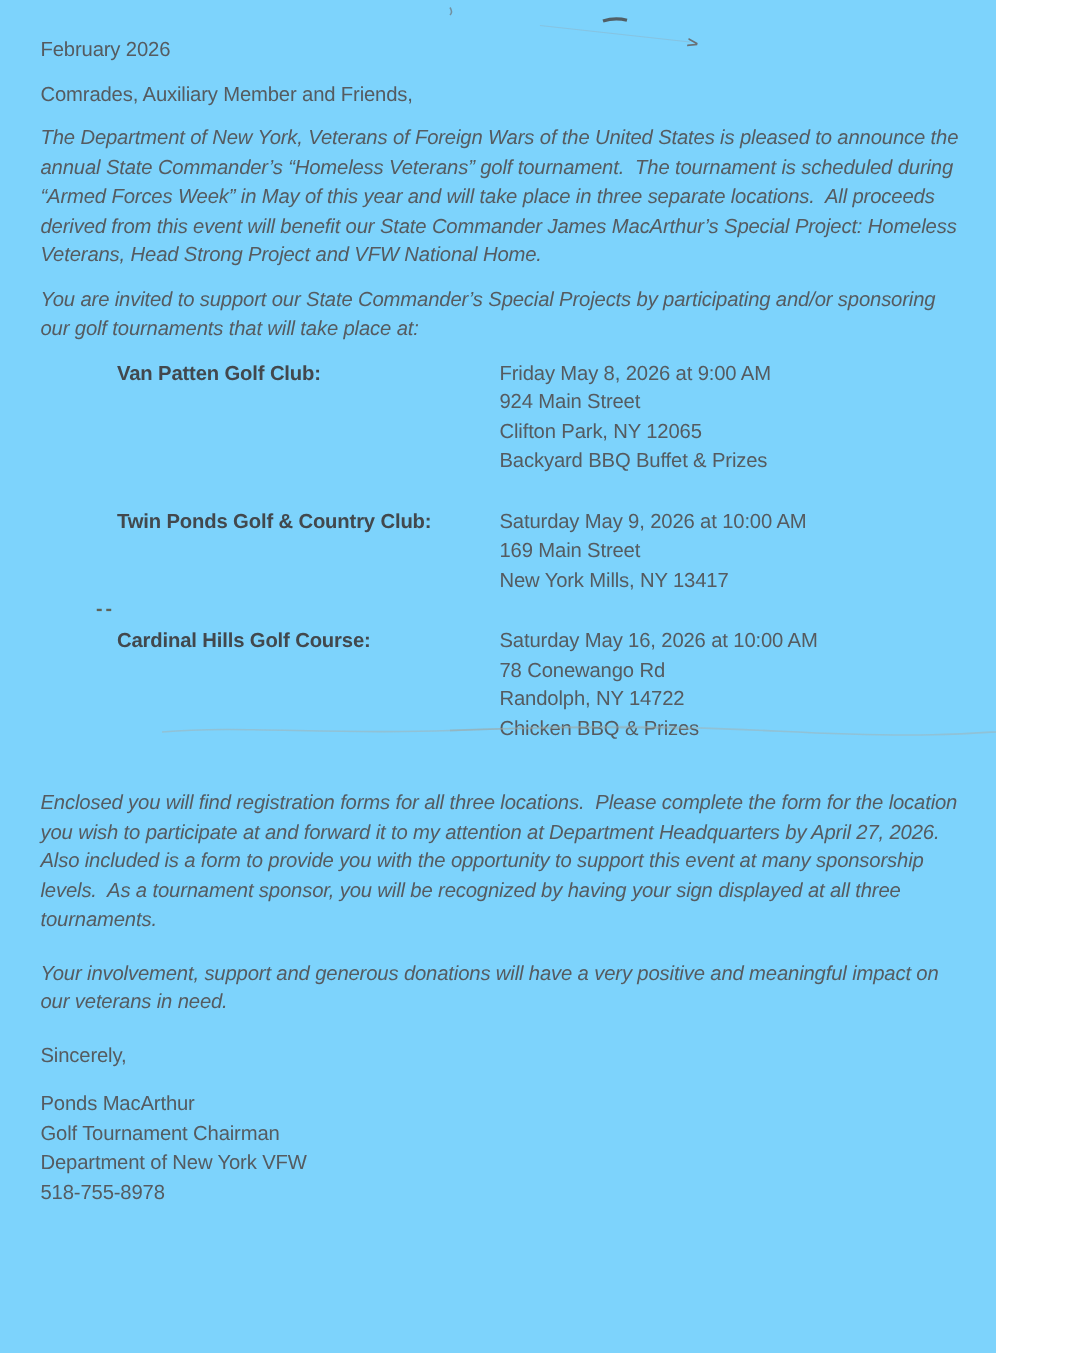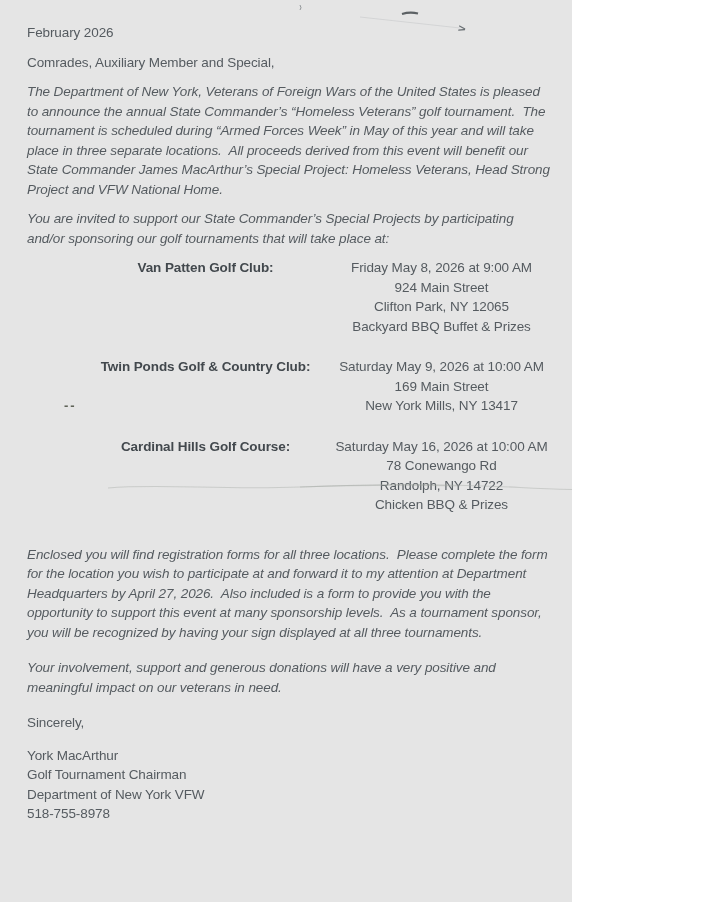--- a/index.html
+++ b/index.html
@@ -1,33 +1,33 @@
 <!DOCTYPE html>
 <html><head>
 <meta charset="utf-8">
 <style>
   html,body{margin:0;padding:0;background:#ffffff;}
   .paper{
     position:relative;
-    width:572px;height:902px;
+    width:664px;height:902px;
     box-sizing:border-box;
     padding:23px 22px 0 27px;
-    background:#e5e5e5;
+    background:#7dd3fc;
     font-family:"Liberation Sans","DejaVu Sans",sans-serif;
     font-size:13.5px;
     line-height:19.5px;
     letter-spacing:-0.1px;
     color:#555b60;
     overflow:hidden;
   }
   .line{margin:0 0 10px 0;white-space:pre-wrap;}
   .para{margin:0 0 10px 0;white-space:pre-wrap;font-style:italic;}
   .para.lower{margin-bottom:16px;}
   .blocks{margin:4px 0 30px 51px;}
-  .block{display:flex;margin-bottom:21px;text-align:center;}
+  .block{display:flex;margin-bottom:21px;}
   .block:last-child{margin-bottom:0;}
   .venue{
     width:255px;
     font-weight:bold;
     color:#42484d;
     flex-shrink:0;
   }
   .details{flex:1;}
   .dline{white-space:pre-wrap;}
   .signoff{margin:0 0 13px 0;}
@@ -56,21 +56,21 @@
     letter-spacing:2px;
   }
 </style>
 </head>
 <body>
 
 <div class="paper">
 
   <p class="line">February 2026</p>
 
-  <p class="line">Comrades, Auxiliary Member and Special,</p>
+  <p class="line">Comrades, Auxiliary Member and Friends,</p>
 
   <p class="para">The Department of New York, Veterans of Foreign Wars of the United States is pleased to announce the annual State Commander’s “Homeless Veterans” golf tournament.  The tournament is scheduled during “Armed Forces Week” in May of this year and will take place in three separate locations.  All proceeds derived from this event will benefit our State Commander James MacArthur’s Special Project: Homeless Veterans, Head Strong Project and VFW National Home.</p>
 
   <p class="para">You are invited to support our State Commander’s Special Projects by participating and/or sponsoring our golf tournaments that will take place at:</p>
 
   <div class="blocks">
 
     <div class="block">
       <div class="venue">Van Patten Golf Club:</div>
       <div class="details">
@@ -103,21 +103,21 @@
   </div>
 
   <p class="para lower">Enclosed you will find registration forms for all three locations.  Please complete the form for the location you wish to participate at and forward it to my attention at Department Headquarters by April 27, 2026.  Also included is a form to provide you with the opportunity to support this event at many sponsorship levels.  As a tournament sponsor, you will be recognized by having your sign displayed at all three tournaments.</p>
 
 
   <p class="para lower">Your involvement, support and generous donations will have a very positive and meaningful impact on our veterans in need.</p>
 
   <p class="line signoff">Sincerely,</p>
 
   <div class="sig">
-    <div class="sline">York MacArthur</div>
+    <div class="sline">Ponds MacArthur</div>
     <div class="sline">Golf Tournament Chairman</div>
     <div class="sline">Department of New York VFW</div>
     <div class="sline">518-755-8978</div>
   </div>
 
   <span class="artifact squiggle">&gt;</span>
   <span class="artifact ddash">--</span>
 
   <svg class="overlay" width="712" height="902" viewBox="0 0 712 902" xmlns="http://www.w3.org/2000/svg">
 

